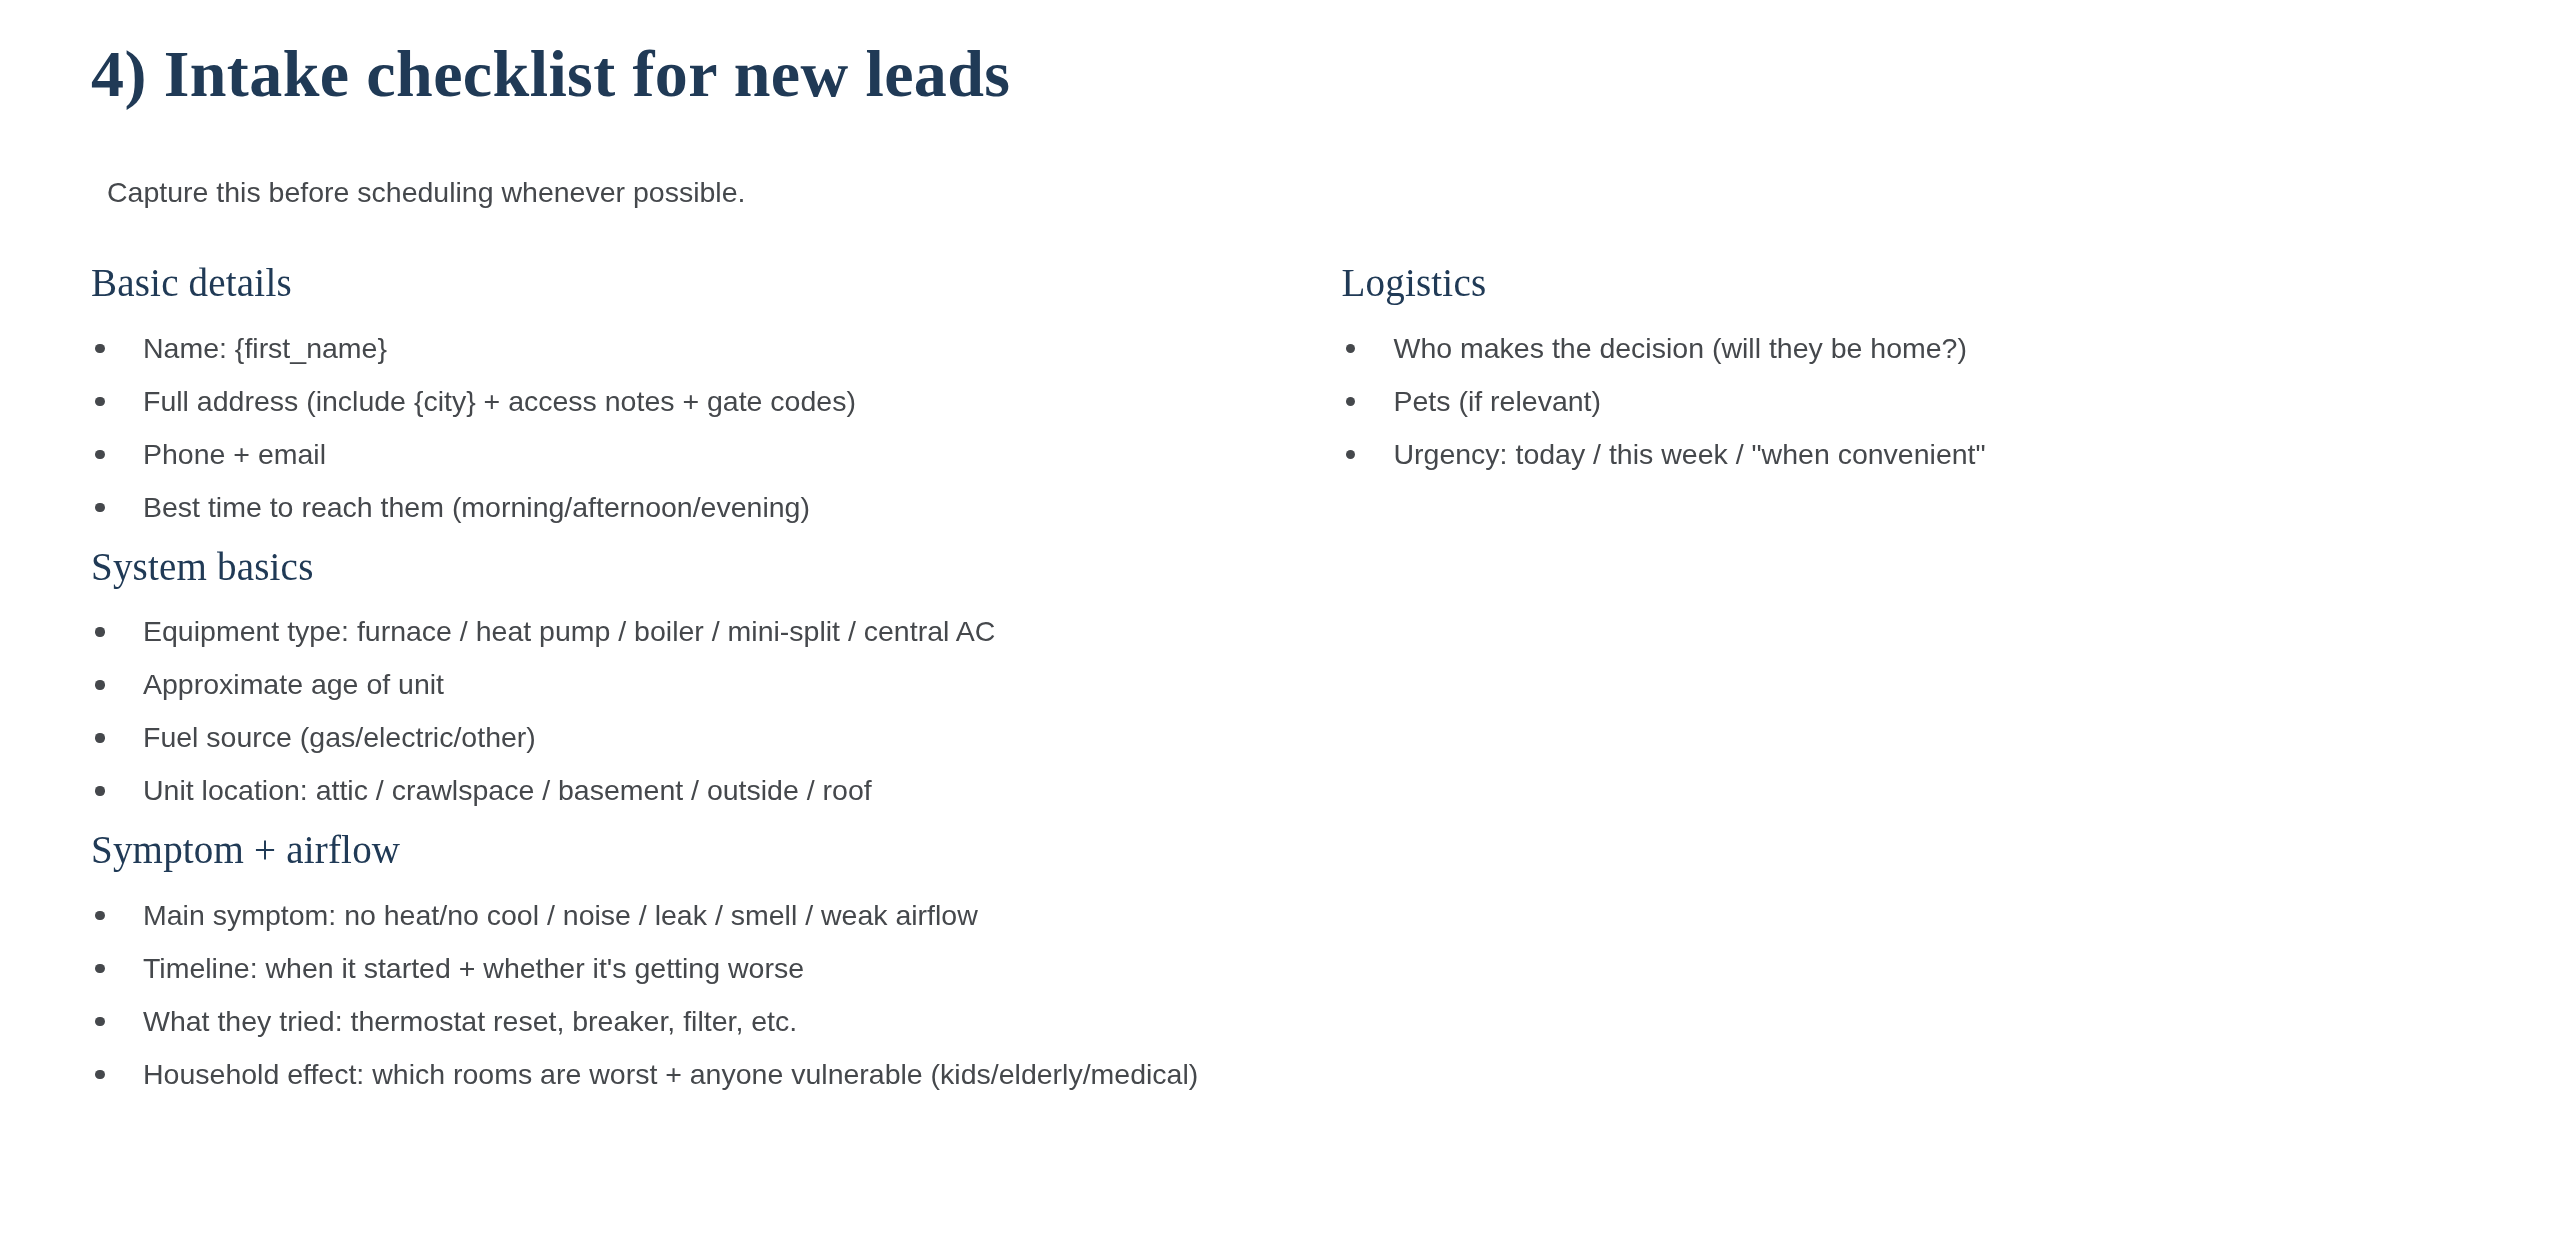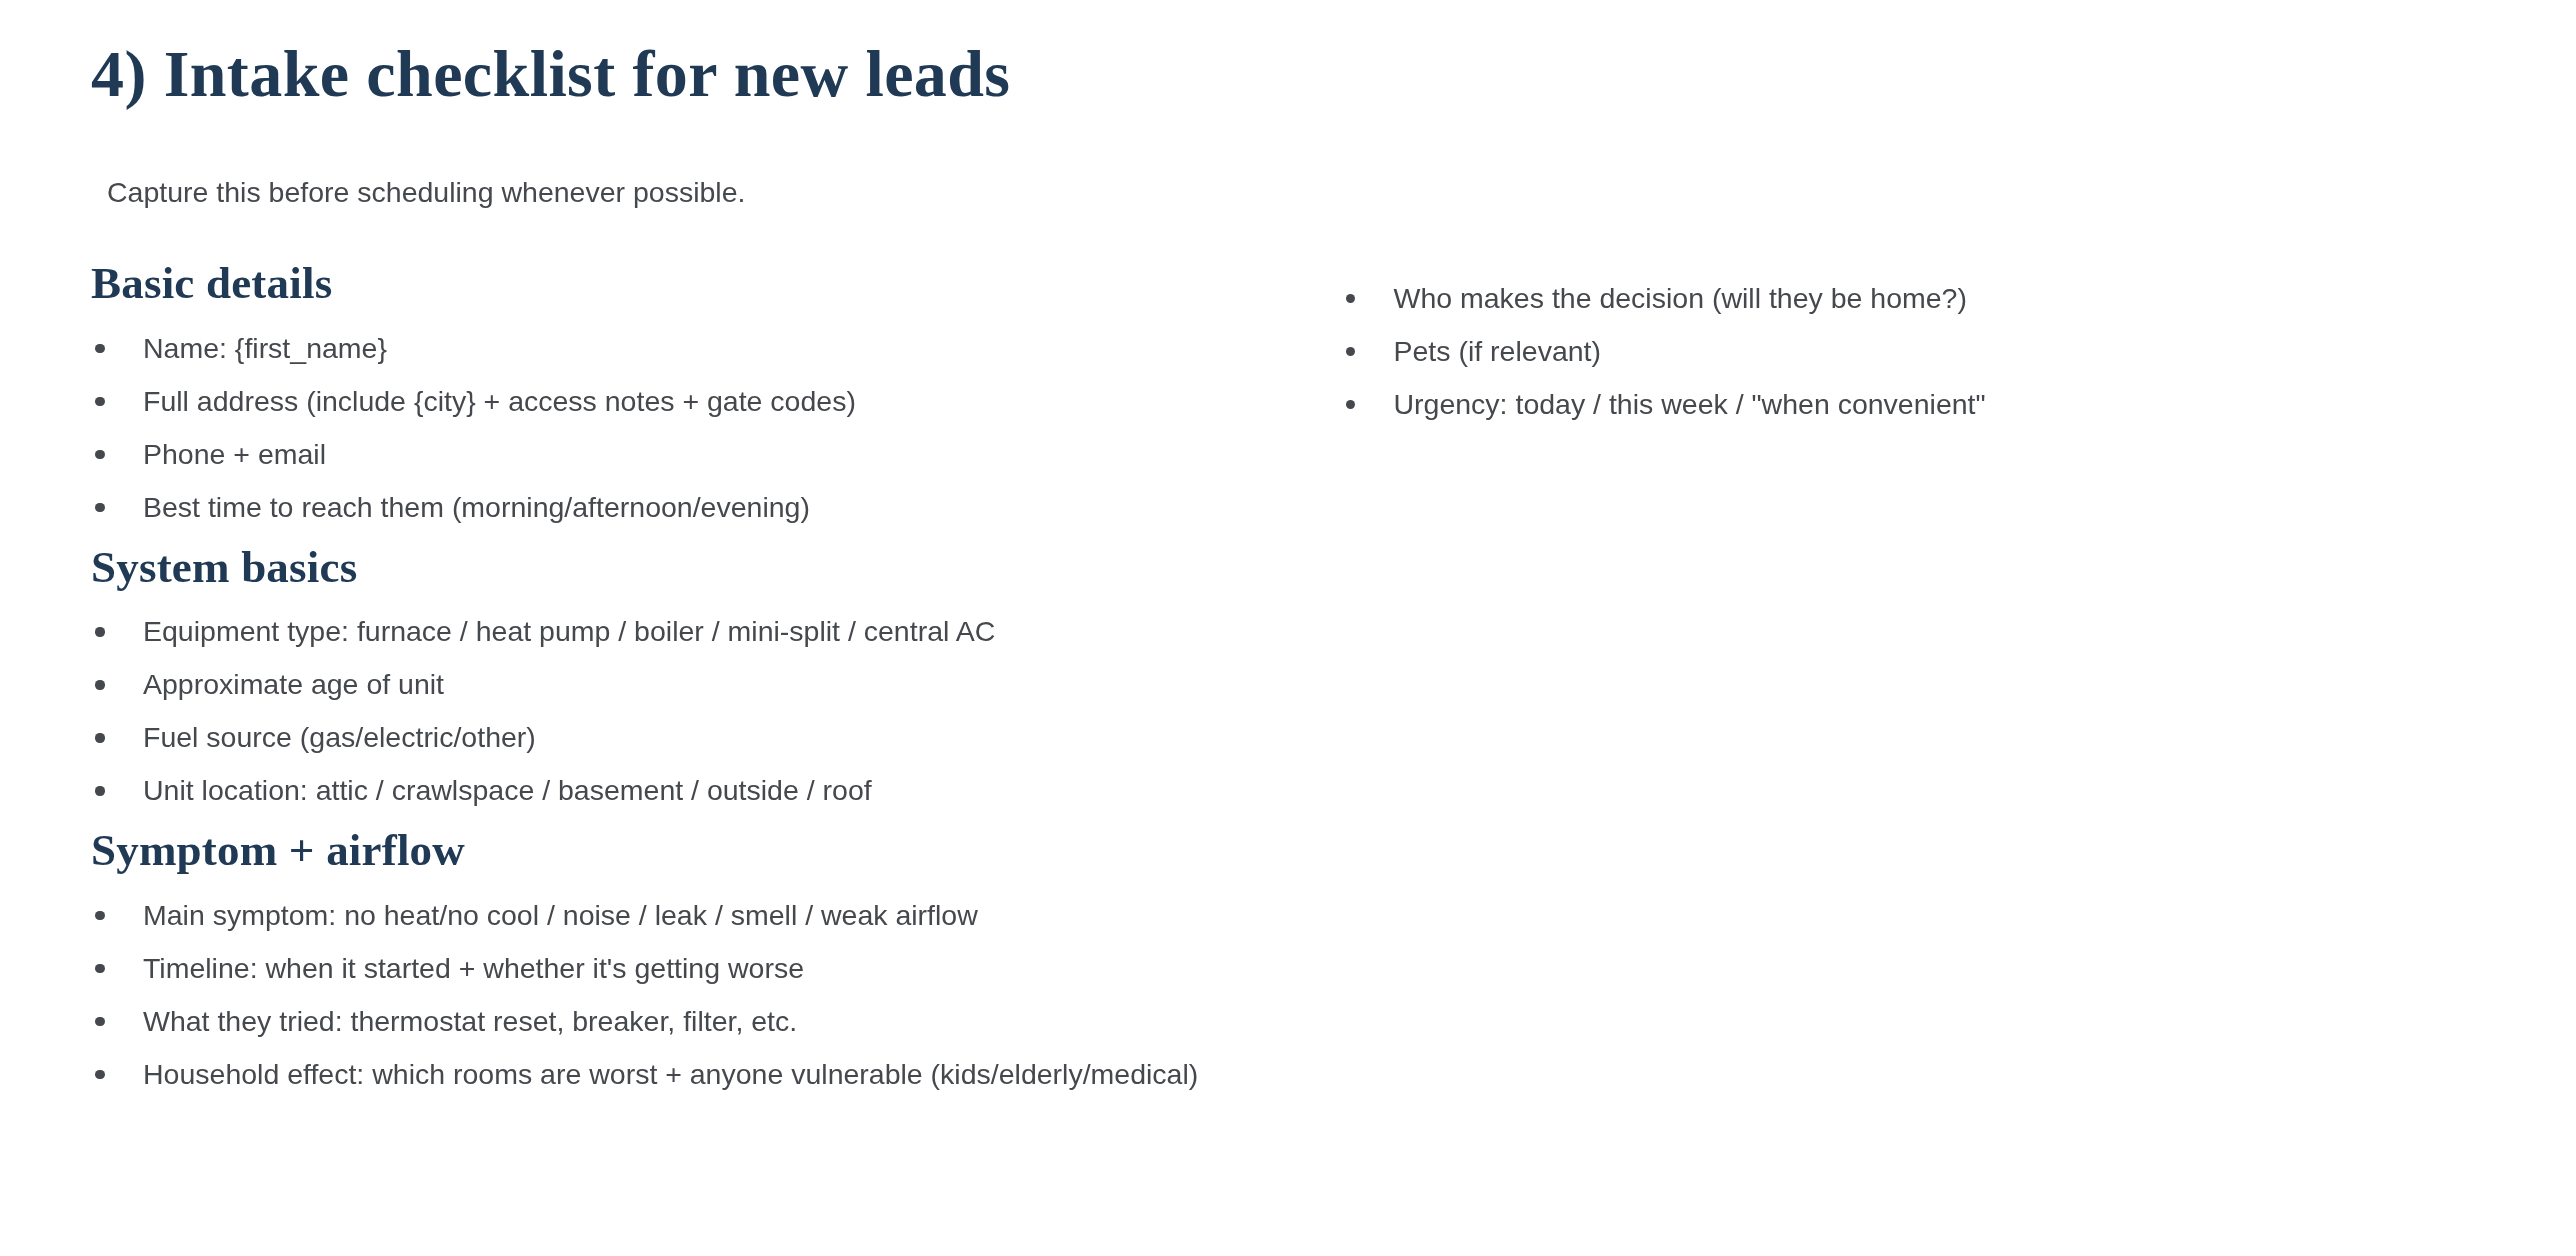--- a/index.html
+++ b/index.html
@@ -37,22 +37,22 @@
     margin: 61px 0 0 16px;
   }
   .columns {
     display: grid;
     grid-template-columns: 1fr 1fr;
     column-gap: 107px;
     margin-top: 44px;
   }
   section h2.section-heading {
     font-family: "Liberation Serif", serif;
-    font-weight: 700;
-    font-size: 45px;
+    font-weight: 400;
+    font-size: 39px;
     line-height: 50px;
     color: var(--heading-color, #203a56);
     margin: 0;
     letter-spacing: 0.2px;
   }
   section ul.checklist {
     list-style: none;
     margin: 18.5px 0 13px 0;
     padding: 0;
   }
@@ -116,20 +116,21 @@
             <li>What they tried: thermostat reset, breaker, filter, etc.</li>
             <li>Household effect: which rooms are worst + anyone vulnerable (kids/elderly/medical)</li>
           </ul>
       </section>
 
     </div>
 
     <div class="col">
 
       <section>
+        <h2 class="section-heading">Logistics</h2>
         <ul class="checklist">
             <li>Who makes the decision (will they be home?)</li>
             <li>Pets (if relevant)</li>
             <li>Urgency: today / this week / "when convenient"</li>
           </ul>
       </section>
 
     </div>
 
   </div>

